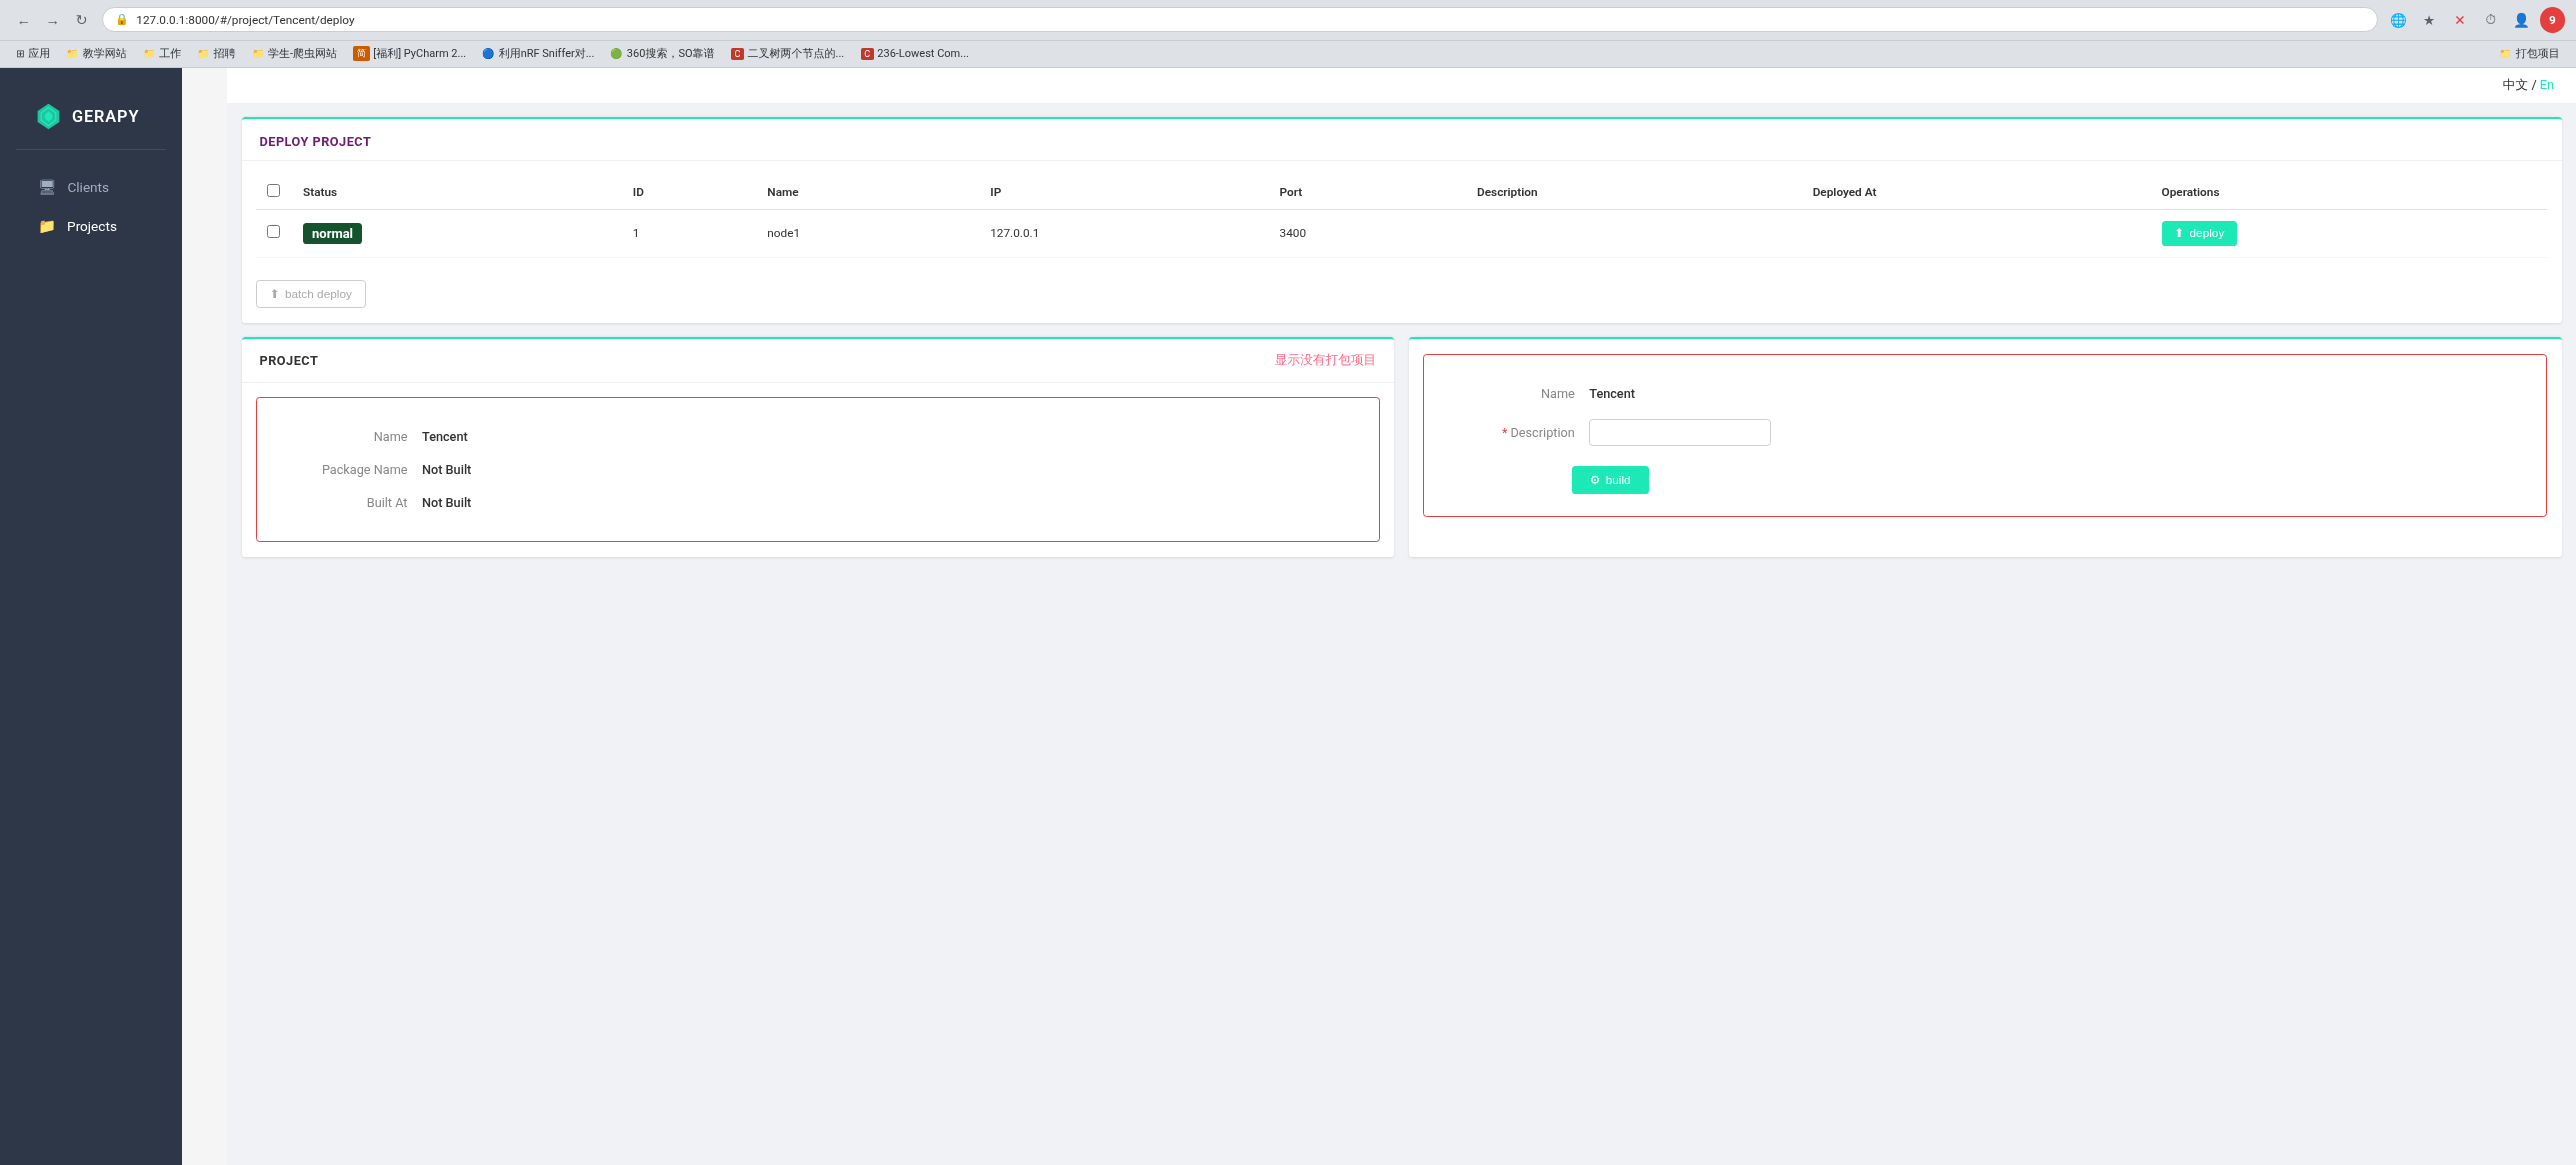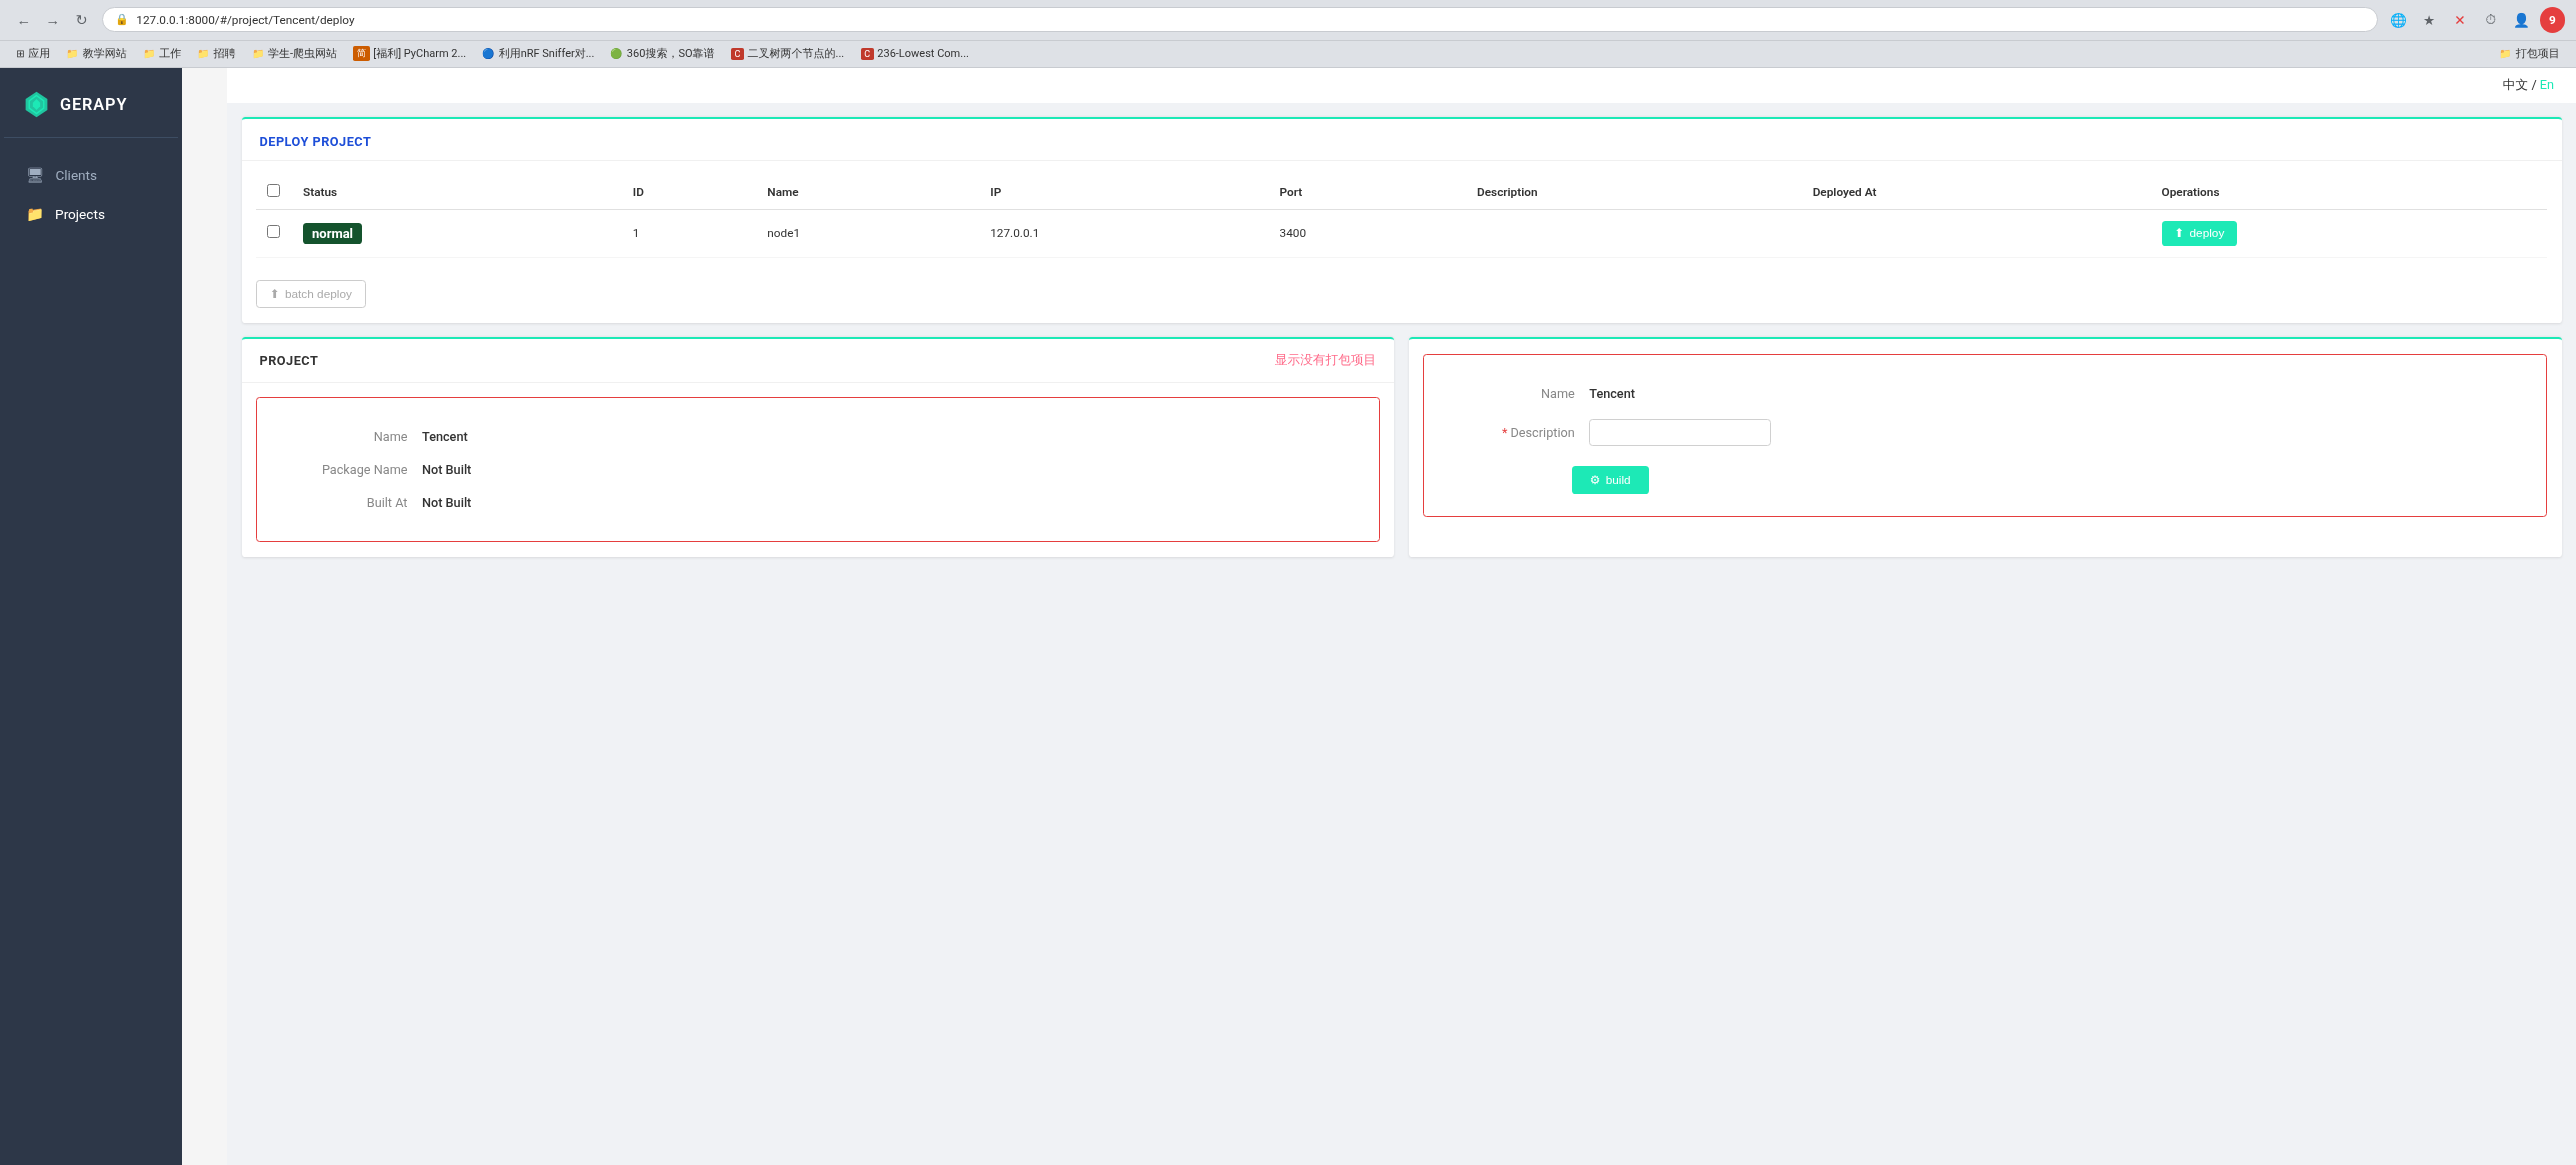--- a/index.html
+++ b/index.html
@@ -16,40 +16,40 @@
 
     
     .bookmarks-bar { background: #dee1e6; padding: 2.7px 9px; display: flex; gap: 1.8px; border-bottom: 0.9px solid #c8cbd0; overflow: hidden; }
     .bookmark-item { display: flex; align-items: center; gap: 3.6px; padding: 2.7px 7.3px; border-radius: 3.6px; cursor: pointer; font-size: 11px; color: #333; white-space: nowrap; }
     .bookmark-icon { font-size: 10px; }
 
     
     .app-container { display: flex; flex: 1; overflow: hidden; }
 
     
-    .sidebar { width: 182px; background: #2d3748; color: white; display: flex; flex-direction: column; padding: 4px; flex-shrink: 0; }
+    .sidebar { width: 182px; background: #2d3748; color: white; display: flex; flex-direction: column; padding: 16px; flex-shrink: 0; }
     .sidebar-logo { display: flex; align-items: center; gap: 9px; padding: 18px 18px; border-bottom: 0.9px solid #3d4d63; }
     .logo-diamond { width: 29px; height: 29px; }
     .logo-text { font-size: 16.3px; font-weight: 600; color: white; letter-spacing: 0.9px; }
     .sidebar-nav { padding: 18px 0; }
     .sidebar-nav-item { display: flex; align-items: center; gap: 11px; padding: 11px 22px; cursor: pointer; font-size: 13.6px; color: #a0aec0; }
     .sidebar-nav-item.active { color: white; }
     .nav-icon { font-size: 14.5px; }
 
     
     .main-content { flex: 1; overflow-y: auto; background: #f0f2f5; margin-left: 45px; }
 
     
     .lang-switcher { text-align: right; padding: 9px 22px; font-size: 12.7px; color: #333; background: white; }
     .lang-cn { color: #333; }
     .lang-en { color: #1de9b6; }
 
     
     .card { background: white; margin: 14.5px; border-radius: 3.6px; border-top: 2.7px solid #1de9b6; box-shadow: 0 0.9px 2.7px rgba(0,0,0,0.1); }
-    .card-title { font-size: 12.7px; font-weight: 700; color: #1d4ed8; padding: 14.5px 18px 11px; letter-spacing: 0.5px; border-bottom: 0.9px solid #f0f0f0; }
+    .card-title { font-size: 12.7px; font-weight: 700; color: #701a75; padding: 14.5px 18px 11px; letter-spacing: 0.5px; border-bottom: 0.9px solid #f0f0f0; }
 
     
     .table-wrapper { padding: 14.5px; }
     table { width: 100%; border-collapse: collapse; font-size: 11.8px; }
     th { text-align: left; padding: 9px 11px; font-weight: 600; color: #333; border-bottom: 0.9px solid #e0e0e0; }
     td { padding: 11px 11px; color: #333; border-bottom: 0.9px solid #f5f5f5; }
     .checkbox-cell { width: 36px; }
     .status-badge { background: #14532d; color: white; padding: 2.7px 9px; border-radius: 3.6px; font-size: 13px; font-weight: 700; display: inline-block; }
     .deploy-btn { background: #1de9b6; color: white; border: none; padding: 5.4px 12.7px; border-radius: 3.6px; cursor: pointer; font-size: 11.8px; display: inline-flex; align-items: center; gap: 5.4px; }
 

